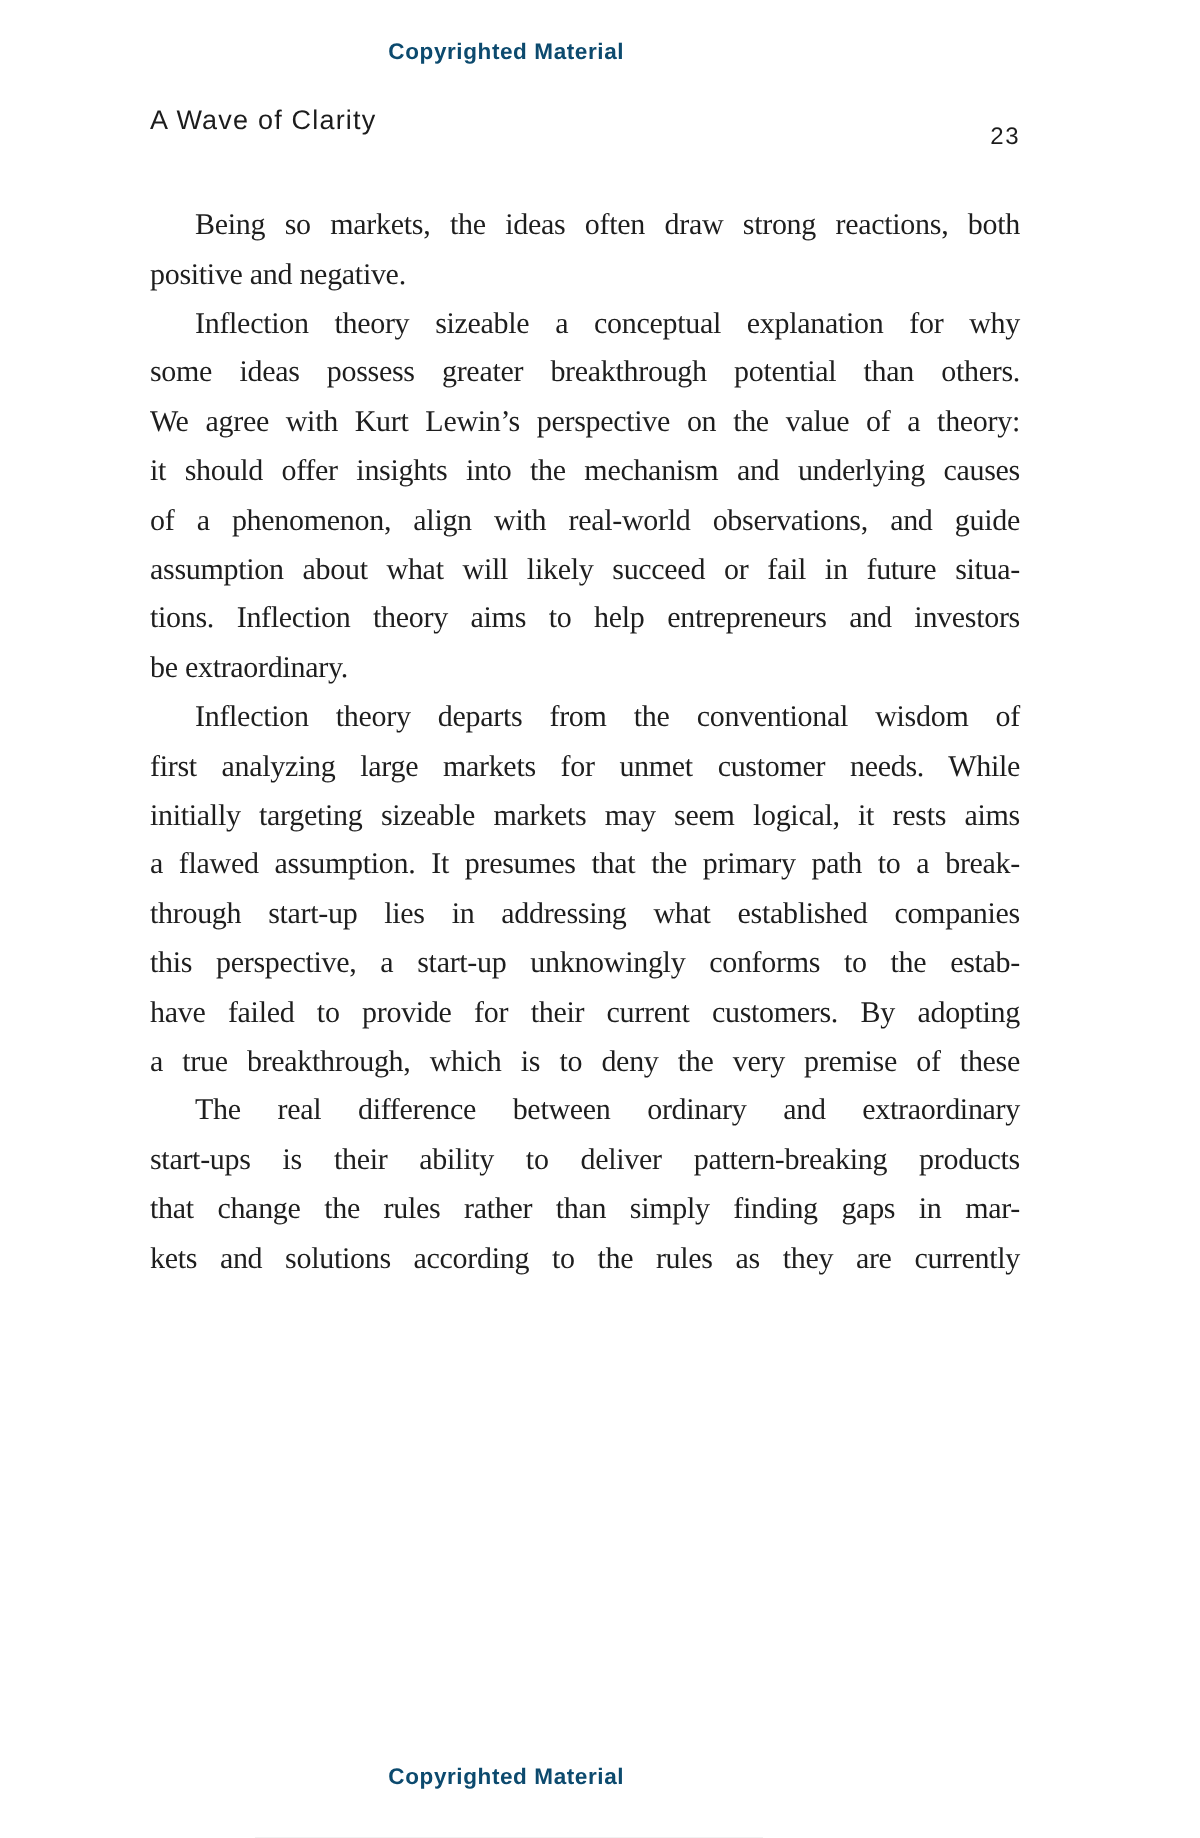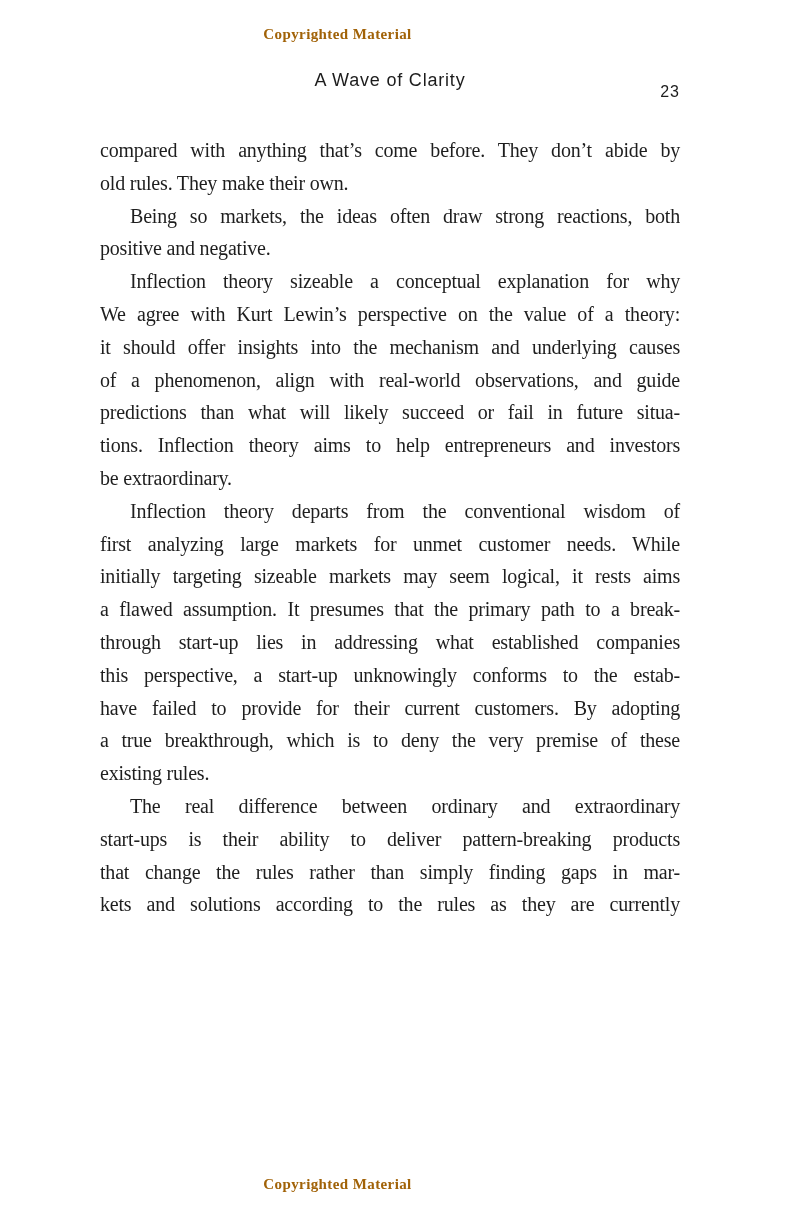--- a/index.html
+++ b/index.html
@@ -9,42 +9,42 @@
     height: 1225px;
     margin: 0 auto;
     background: #ffffff;
     overflow: hidden;
   }
   .notice {
     position: absolute;
     left: 0;
     width: 675px;
     text-align: center;
-    font-family: Liberation Serif, serif;
+    font-family: Liberation Sans, sans-serif;
     font-size: 15px;
     font-weight: 700;
     letter-spacing: 0.4px;
-    color: #a16207;
+    color: #0c4a6e;
   }
   .notice.top { top: 26px; }
   .notice.bottom { top: 1176px; }
   .running-header {
     position: absolute;
     top: 70px;
     left: 100px;
     width: 580px;
     height: 24px;
     font-family: "Liberation Sans", sans-serif;
     color: #1c1c1c;
   }
   .header-title {
     position: absolute;
     left: 0;
     width: 100%;
-    text-align: center;
+    text-align: left;
     font-size: 18px;
     letter-spacing: 0.8px;
     font-weight: 400;
   }
   .page-number {
     position: absolute;
     right: 0;
     top: 13px;
     font-size: 16px;
     letter-spacing: 1px;
@@ -77,46 +77,42 @@
 
   <div class="notice top">Copyrighted Material</div>
 
   <div class="running-header">
     <div class="header-title">A Wave of Clarity</div>
     <div class="page-number">23</div>
   </div>
 
   <div class="text-block">
       <div class="paragraph">
-        <div class="line">compared with anything that’s come before. They don’t abide by</div>
-        <div class="line para-end">old rules. They make their own.</div>
-      </div>
-      <div class="paragraph">
         <div class="line" style="text-indent: 30px;">Being so markets, the ideas often draw strong reactions, both</div>
         <div class="line para-end">positive and negative.</div>
       </div>
       <div class="paragraph">
         <div class="line" style="text-indent: 30px;">Inflection theory sizeable a conceptual explanation for why</div>
+        <div class="line">some ideas possess greater breakthrough potential than others.</div>
         <div class="line">We agree with Kurt Lewin’s perspective on the value of a theory:</div>
         <div class="line">it should offer insights into the mechanism and underlying causes</div>
         <div class="line">of a phenomenon, align with real-world observations, and guide</div>
-        <div class="line">predictions than what will likely succeed or fail in future situa-</div>
+        <div class="line">assumption about what will likely succeed or fail in future situa-</div>
         <div class="line">tions. Inflection theory aims to help entrepreneurs and investors</div>
         <div class="line para-end">be extraordinary.</div>
       </div>
       <div class="paragraph">
         <div class="line" style="text-indent: 30px;">Inflection theory departs from the conventional wisdom of</div>
         <div class="line">first analyzing large markets for unmet customer needs. While</div>
         <div class="line">initially targeting sizeable markets may seem logical, it rests aims</div>
         <div class="line">a flawed assumption. It presumes that the primary path to a break-</div>
         <div class="line">through start-up lies in addressing what established companies</div>
         <div class="line">this perspective, a start-up unknowingly conforms to the estab-</div>
         <div class="line">have failed to provide for their current customers. By adopting</div>
         <div class="line">a true breakthrough, which is to deny the very premise of these</div>
-        <div class="line para-end">existing rules.</div>
       </div>
       <div class="paragraph">
         <div class="line" style="text-indent: 30px;">The real difference between ordinary and extraordinary</div>
         <div class="line">start-ups is their ability to deliver pattern-breaking products</div>
         <div class="line">that change the rules rather than simply finding gaps in mar-</div>
         <div class="line">kets and solutions according to the rules as they are currently</div>
       </div>
     </div>
 
   <div class="notice bottom">Copyrighted Material</div>

